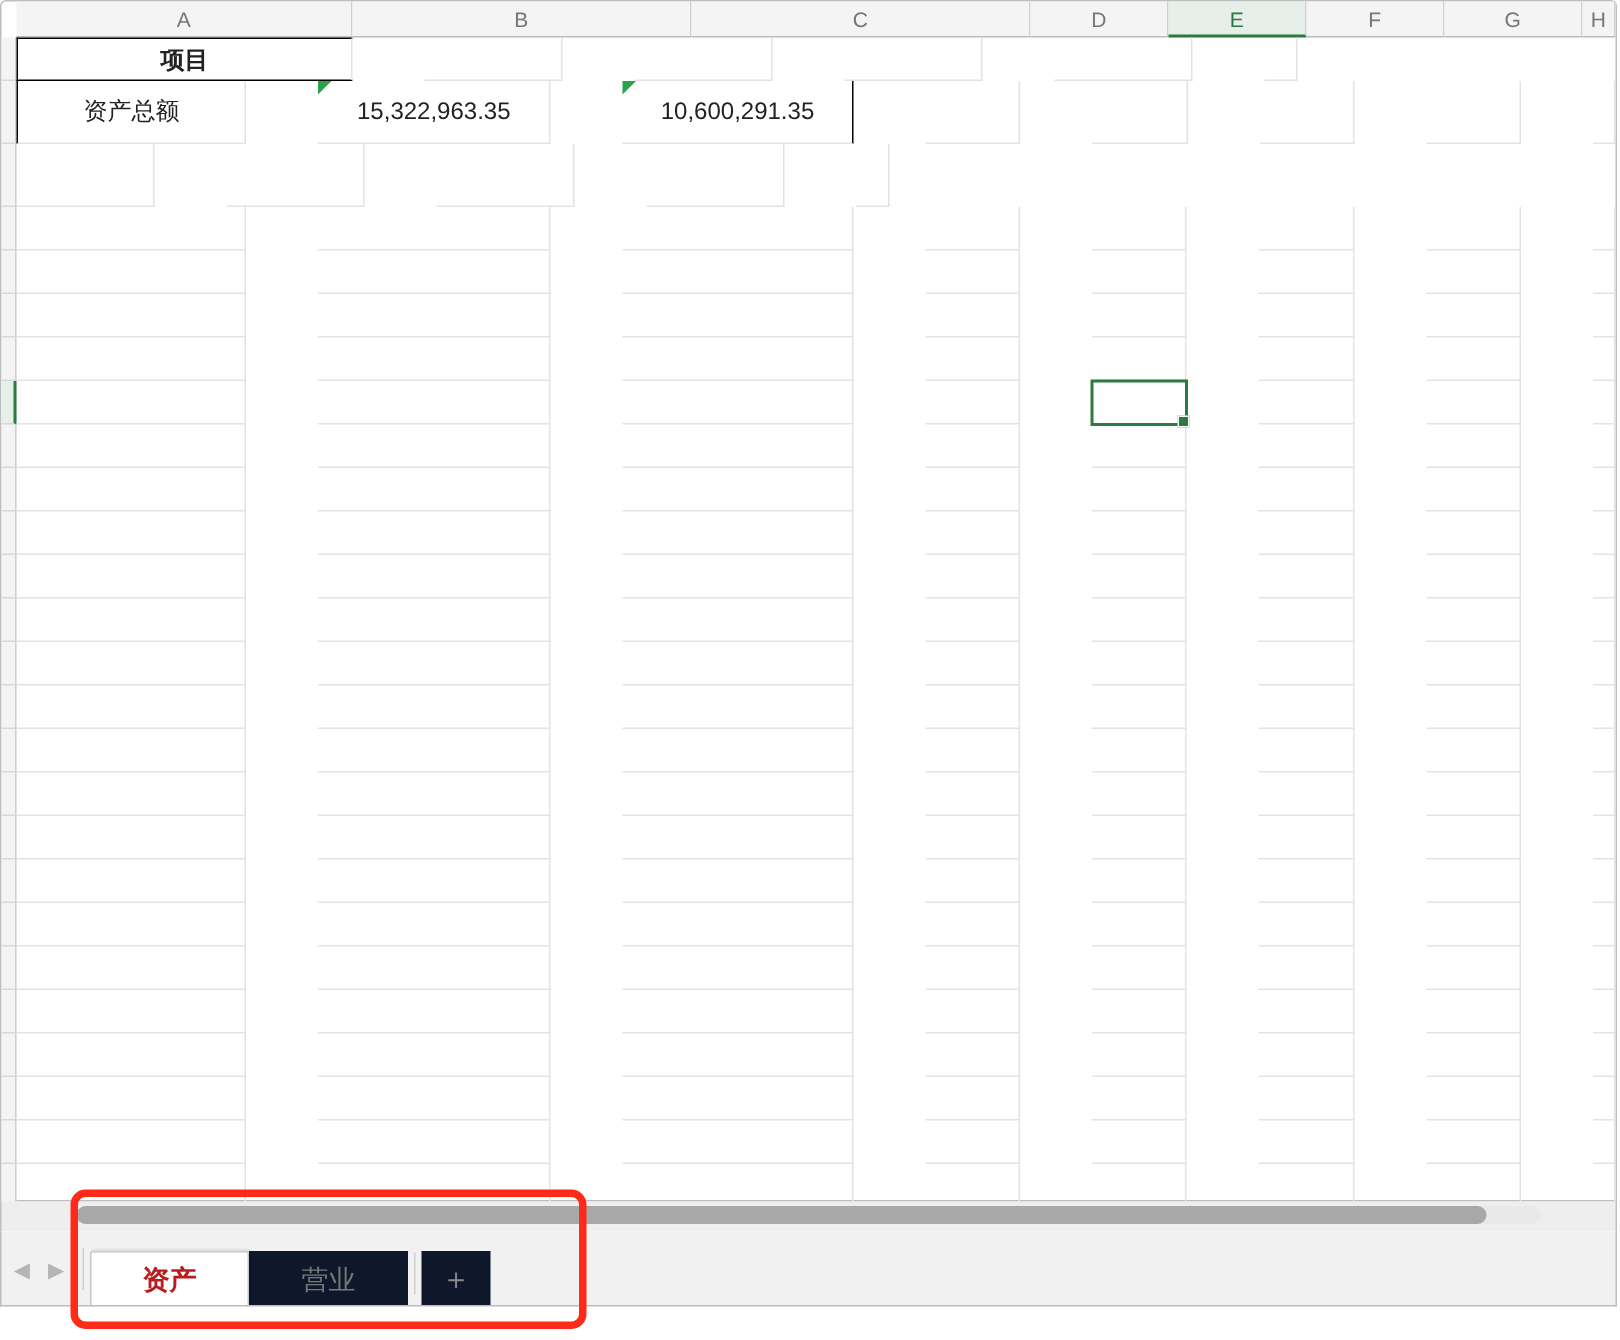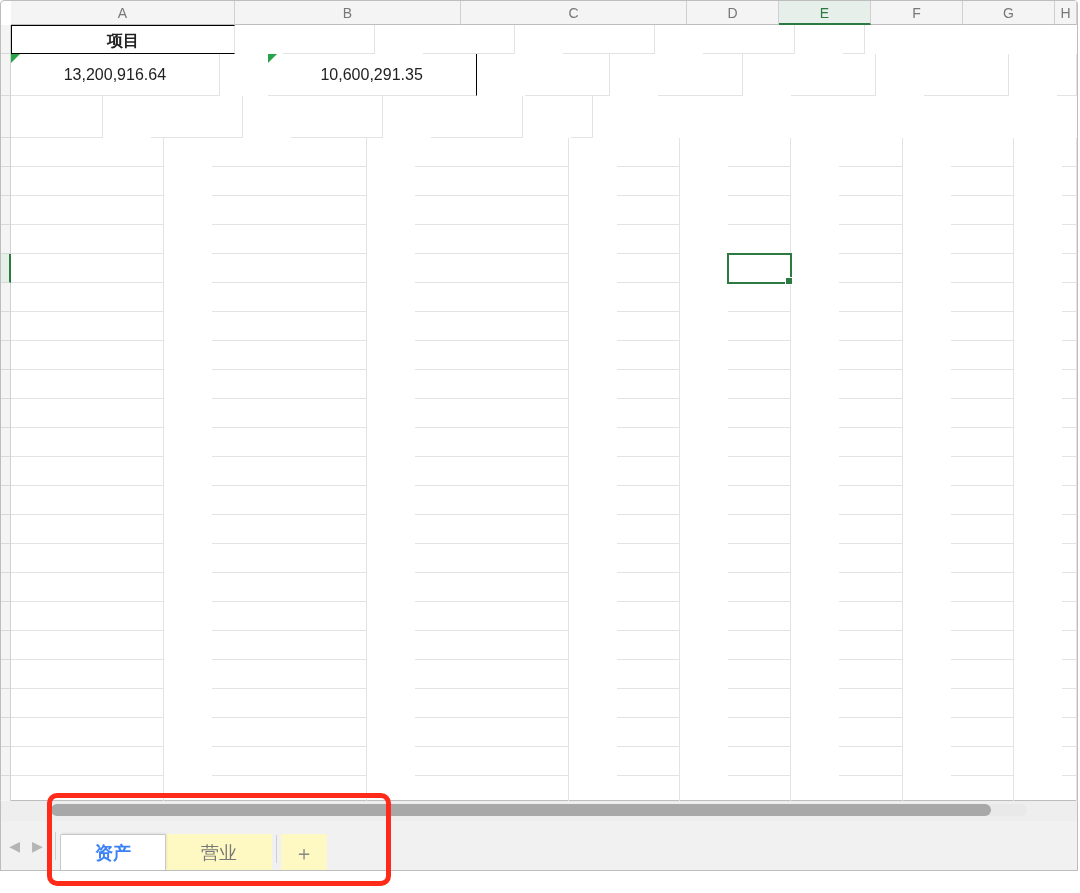--- a/index.html
+++ b/index.html
@@ -167,30 +167,30 @@
     position: relative;
     padding-top: 6px;
   }
   .tab {
     height: 36px;
     padding: 0 34px;
     line-height: 36px;
     text-align: center;
     font-size: 18px;
     color: #777;
-    background: #fef9c3;
+    background: #0f172a;
     border: 1px solid transparent;
     border-bottom: none;
     position: relative;
     margin-top: 4px;
     cursor: pointer;
   }
   .tab.active {
     background: #fff;
-    color: #3b82f6;
+    color: #b91c1c;
     font-weight: 600;
     border: 1px solid #c8c8c8;
     border-bottom: none;
     border-radius: 2px 2px 0 0;
     box-shadow: 1px -1px 2px rgba(0,0,0,0.08);
     z-index: 2;
   }
   .tab.add {
     width: 46px;
     padding: 0;
@@ -267,21 +267,22 @@
     <div class="row hdr-row">
       <div class="cell cA hdr data-left">项目</div>
       <div class="cell cD"></div>
       <div class="cell cE"></div>
       <div class="cell cF"></div>
       <div class="cell cG"></div>
       <div class="cell cH"></div>
     </div>
 
     <div class="row big">
-      <div class="cell cB"><span class="tri"></span><span>13,200,916.64</span></div>
+      <div class="cell cA data-left">资产总额</div>
+      <div class="cell cB"><span class="tri"></span><span>15,322,963.35</span></div>
       <div class="cell cC data-right"><span class="tri"></span><span>10,600,291.35</span></div>
       <div class="cell cD"></div>
       <div class="cell cE"></div>
       <div class="cell cF"></div>
       <div class="cell cG"></div>
       <div class="cell cH"></div>
     </div>
 
     <div class="row big">
       <div class="cell cD"></div>

